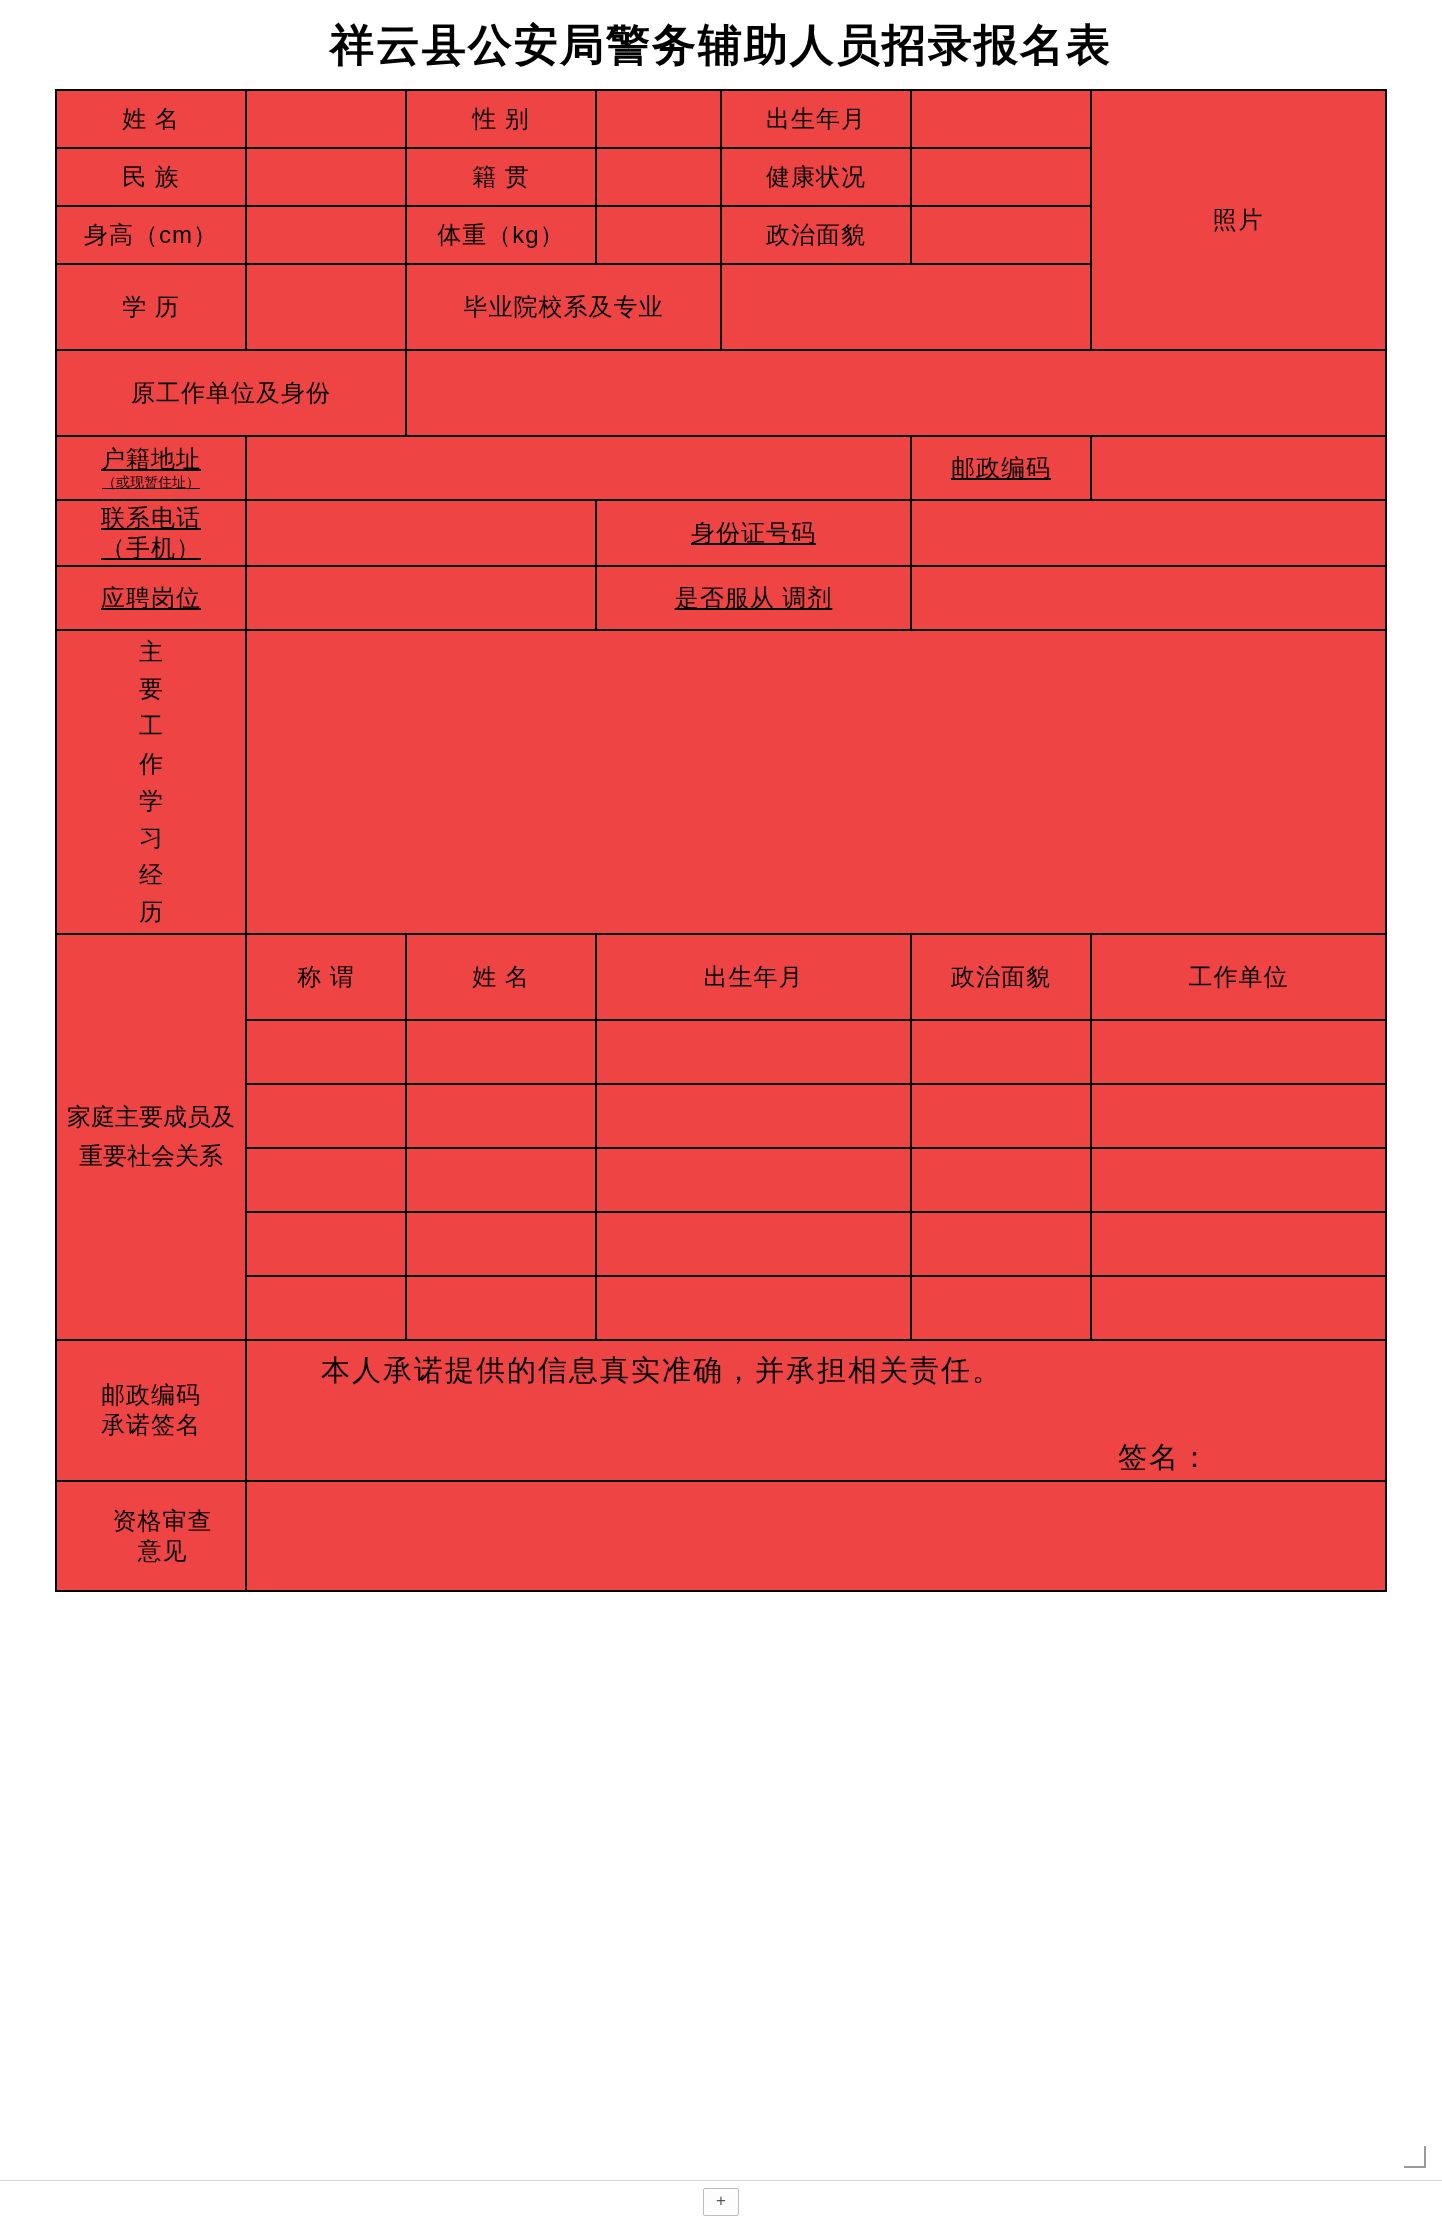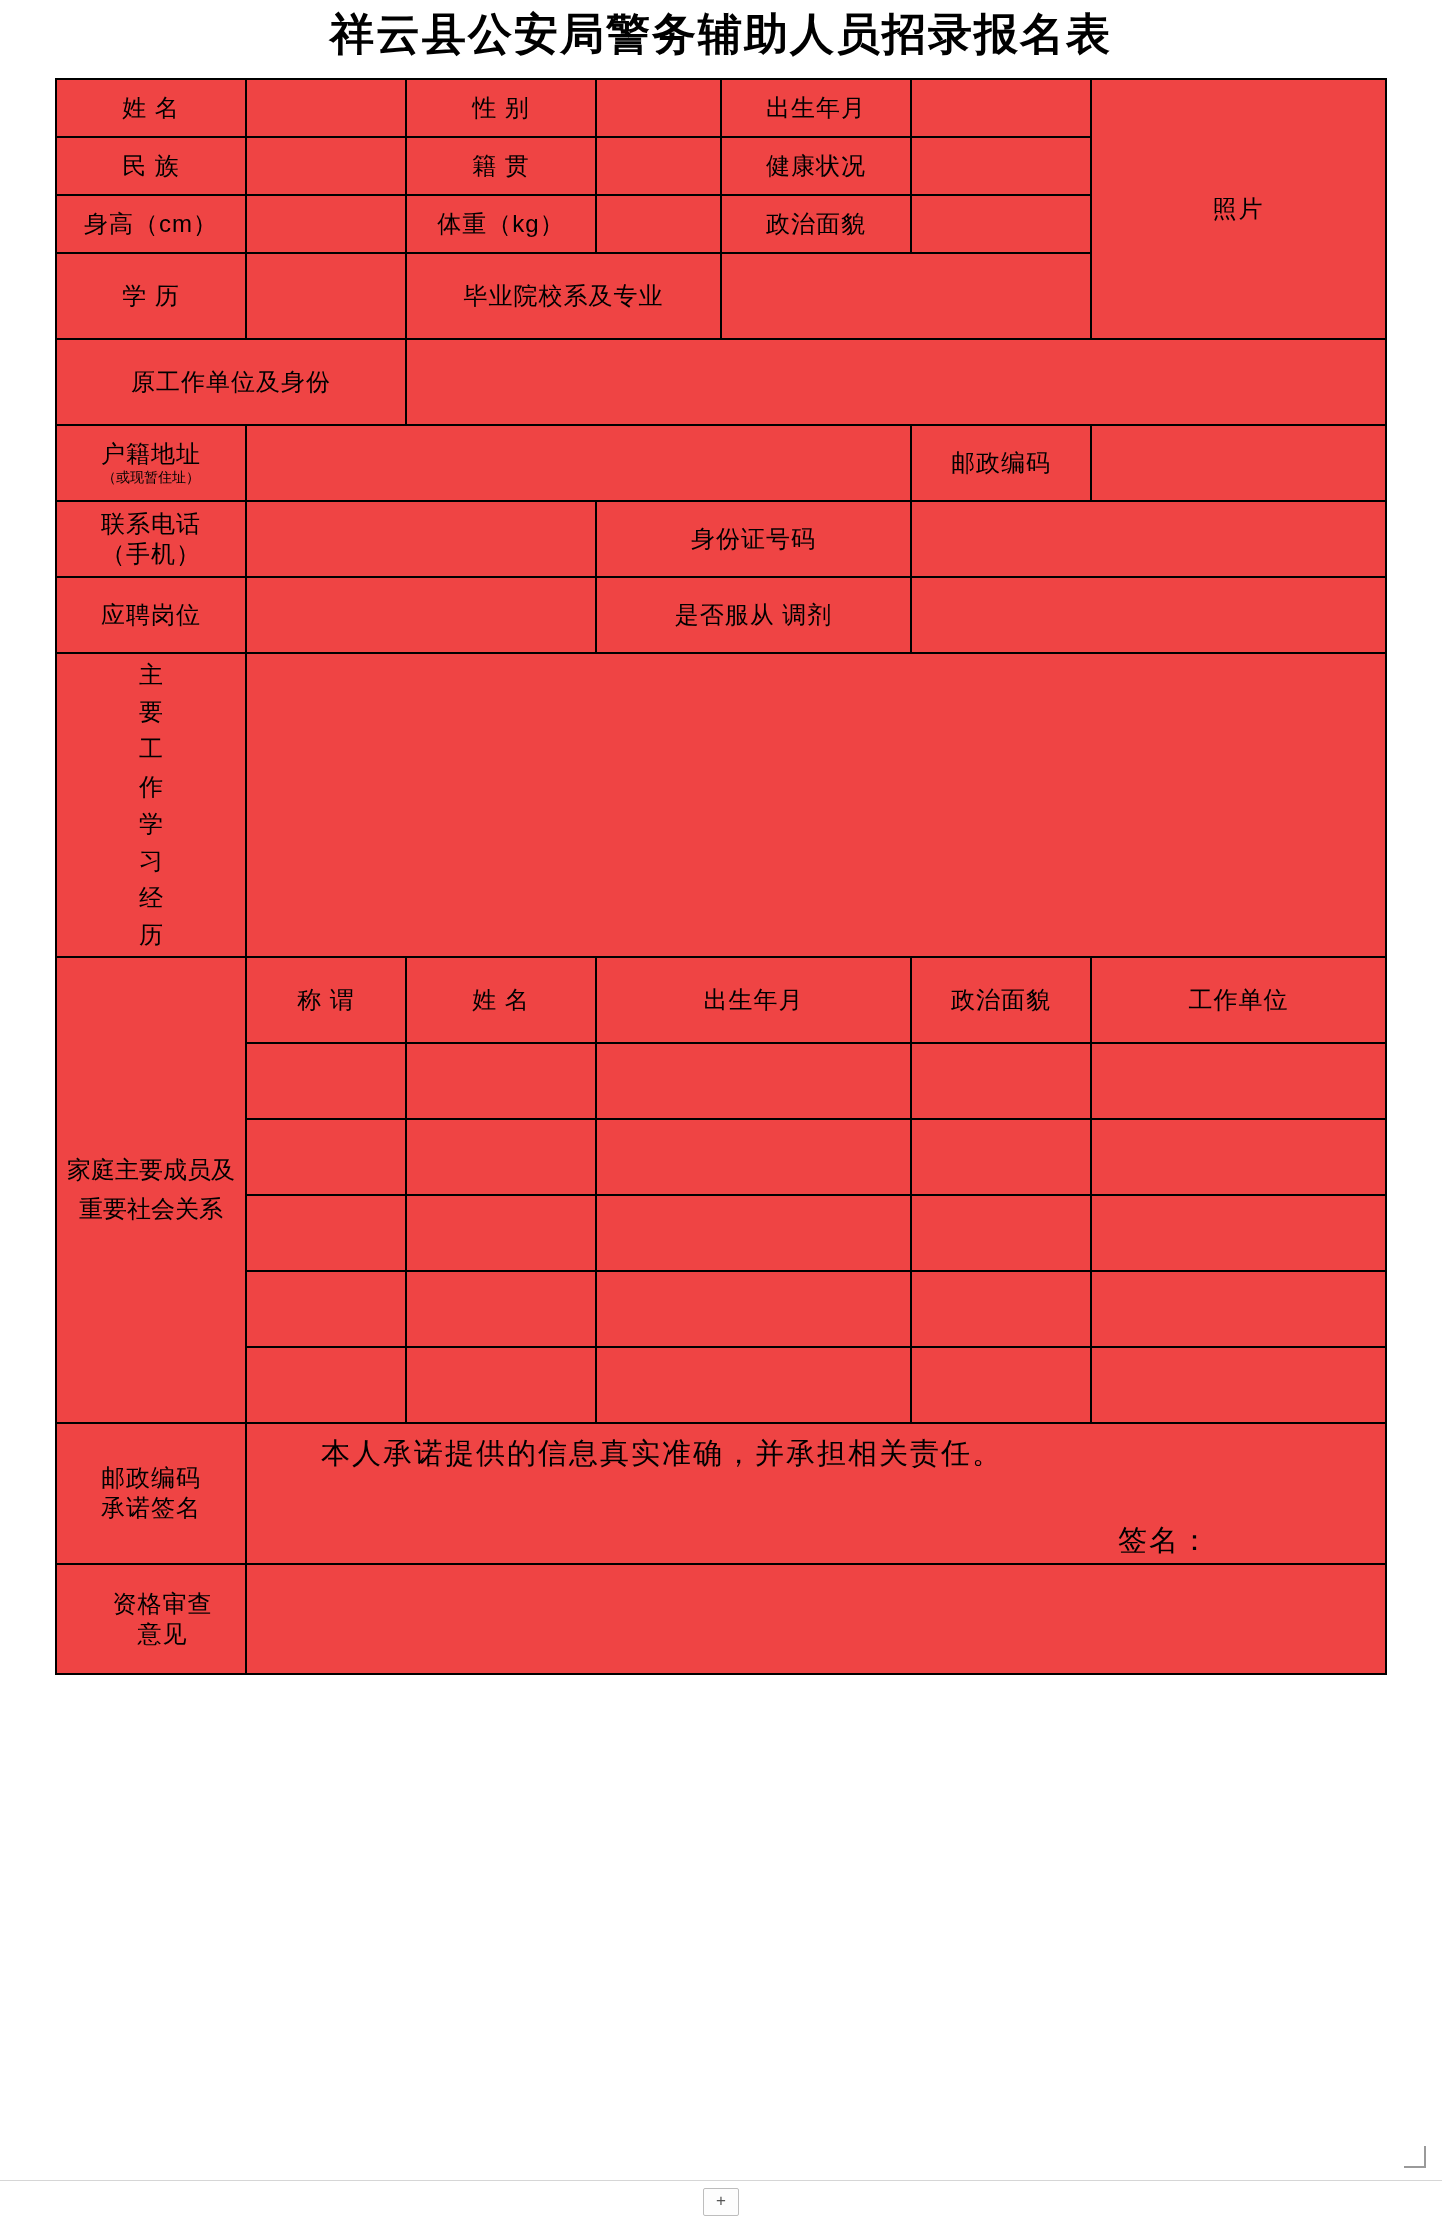--- a/index.html
+++ b/index.html
@@ -21,21 +21,21 @@
     height: 2228px;
     background: #ffffff;
     box-sizing: border-box;
   }
   .doc-title {
     text-align: center;
     font-family: "Liberation Serif", serif;
     font-weight: bold;
     font-size: 44px;
     letter-spacing: 2px;
-    padding-top: 5px;
+    padding-top: 16px;
     padding-bottom: 14px;
     color: #000;
   }
   table.form {
     border-collapse: collapse;
     table-layout: fixed;
     margin: 0 auto;
     width: 1330px;
     background: #ef4444;
   }
@@ -96,21 +96,21 @@
     text-align: right;
     padding-right: 170px;
     letter-spacing: 2px;
     margin-top: 40px;
   }
   .promise-box {
     height: 140px;
     vertical-align: top;
     padding-top: 18px;
   }
-  .row-h-md { height: 76px; }
+  .row-h-md { height: 64px; text-decoration: underline; }
   .row-h-lg { height: 86px; }
   .footer {
     position: absolute;
     left: 0;
     right: 0;
     bottom: 0;
     height: 48px;
   }
   .footer-line {
     position: absolute;

